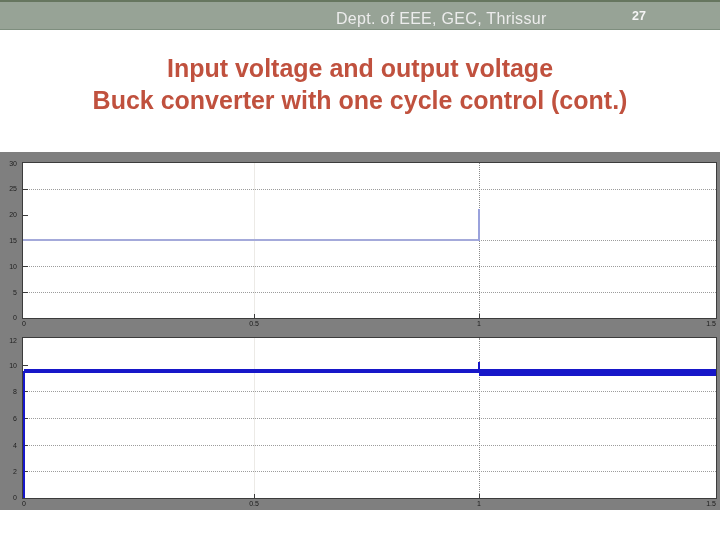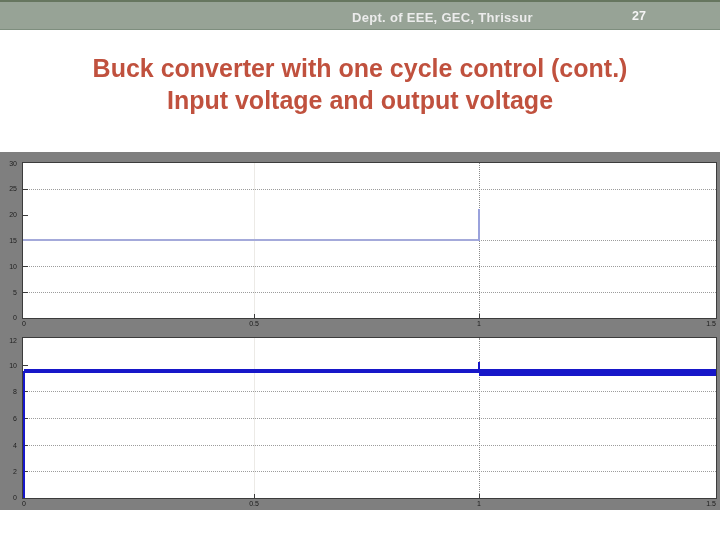--- a/index.html
+++ b/index.html
@@ -7,23 +7,22 @@
     position:relative;width:720px;height:540px;background:#ffffff;
     font-family:"Liberation Sans", sans-serif;overflow:hidden;
   }
   
   .header-bar{
     position:absolute;left:0;top:0;width:720px;height:30px;
     background:#97A396;border-top:2px solid #66765f;border-bottom:1px solid #7e8e7e;
     box-sizing:border-box;
   }
   .header-text{
-    position:absolute;left:352px;top:8px;font-size:13px;color:#ececec;
+    position:absolute;left:336px;top:8px;font-size:16px;color:#ececec;
     letter-spacing:0.3px;
-    font-weight:bold;
   }
   .page-number{
     position:absolute;left:632px;top:7px;font-size:12.5px;font-weight:bold;color:#f5f5f5;
   }
   
   .title-block{
     position:absolute;left:0;top:52px;width:720px;text-align:center;
     color:#C0513E;font-weight:bold;font-size:25px;line-height:32px;
   }
   
@@ -52,22 +51,22 @@
 <body>
 
 <div class="slide">
 
   <div class="header-bar">
     <span class="header-text">Dept. of EEE, GEC, Thrissur</span>
     <span class="page-number">27</span>
   </div>
 
   <div class="title-block">
+    <div>Input voltage and output voltage</div>
     <div>Buck converter with one cycle control (cont.)</div>
-    <div>Input voltage and output voltage</div>
   </div>
 
   <div class="figure-area">
 
     <div class="plot-box" id="top-plot">
 
       <div class="gridline-h" style="top:26px"></div>
       <div class="gridline-h" style="top:77px"></div>
       <div class="gridline-h" style="top:103px"></div>
       <div class="gridline-h" style="top:129px"></div>

